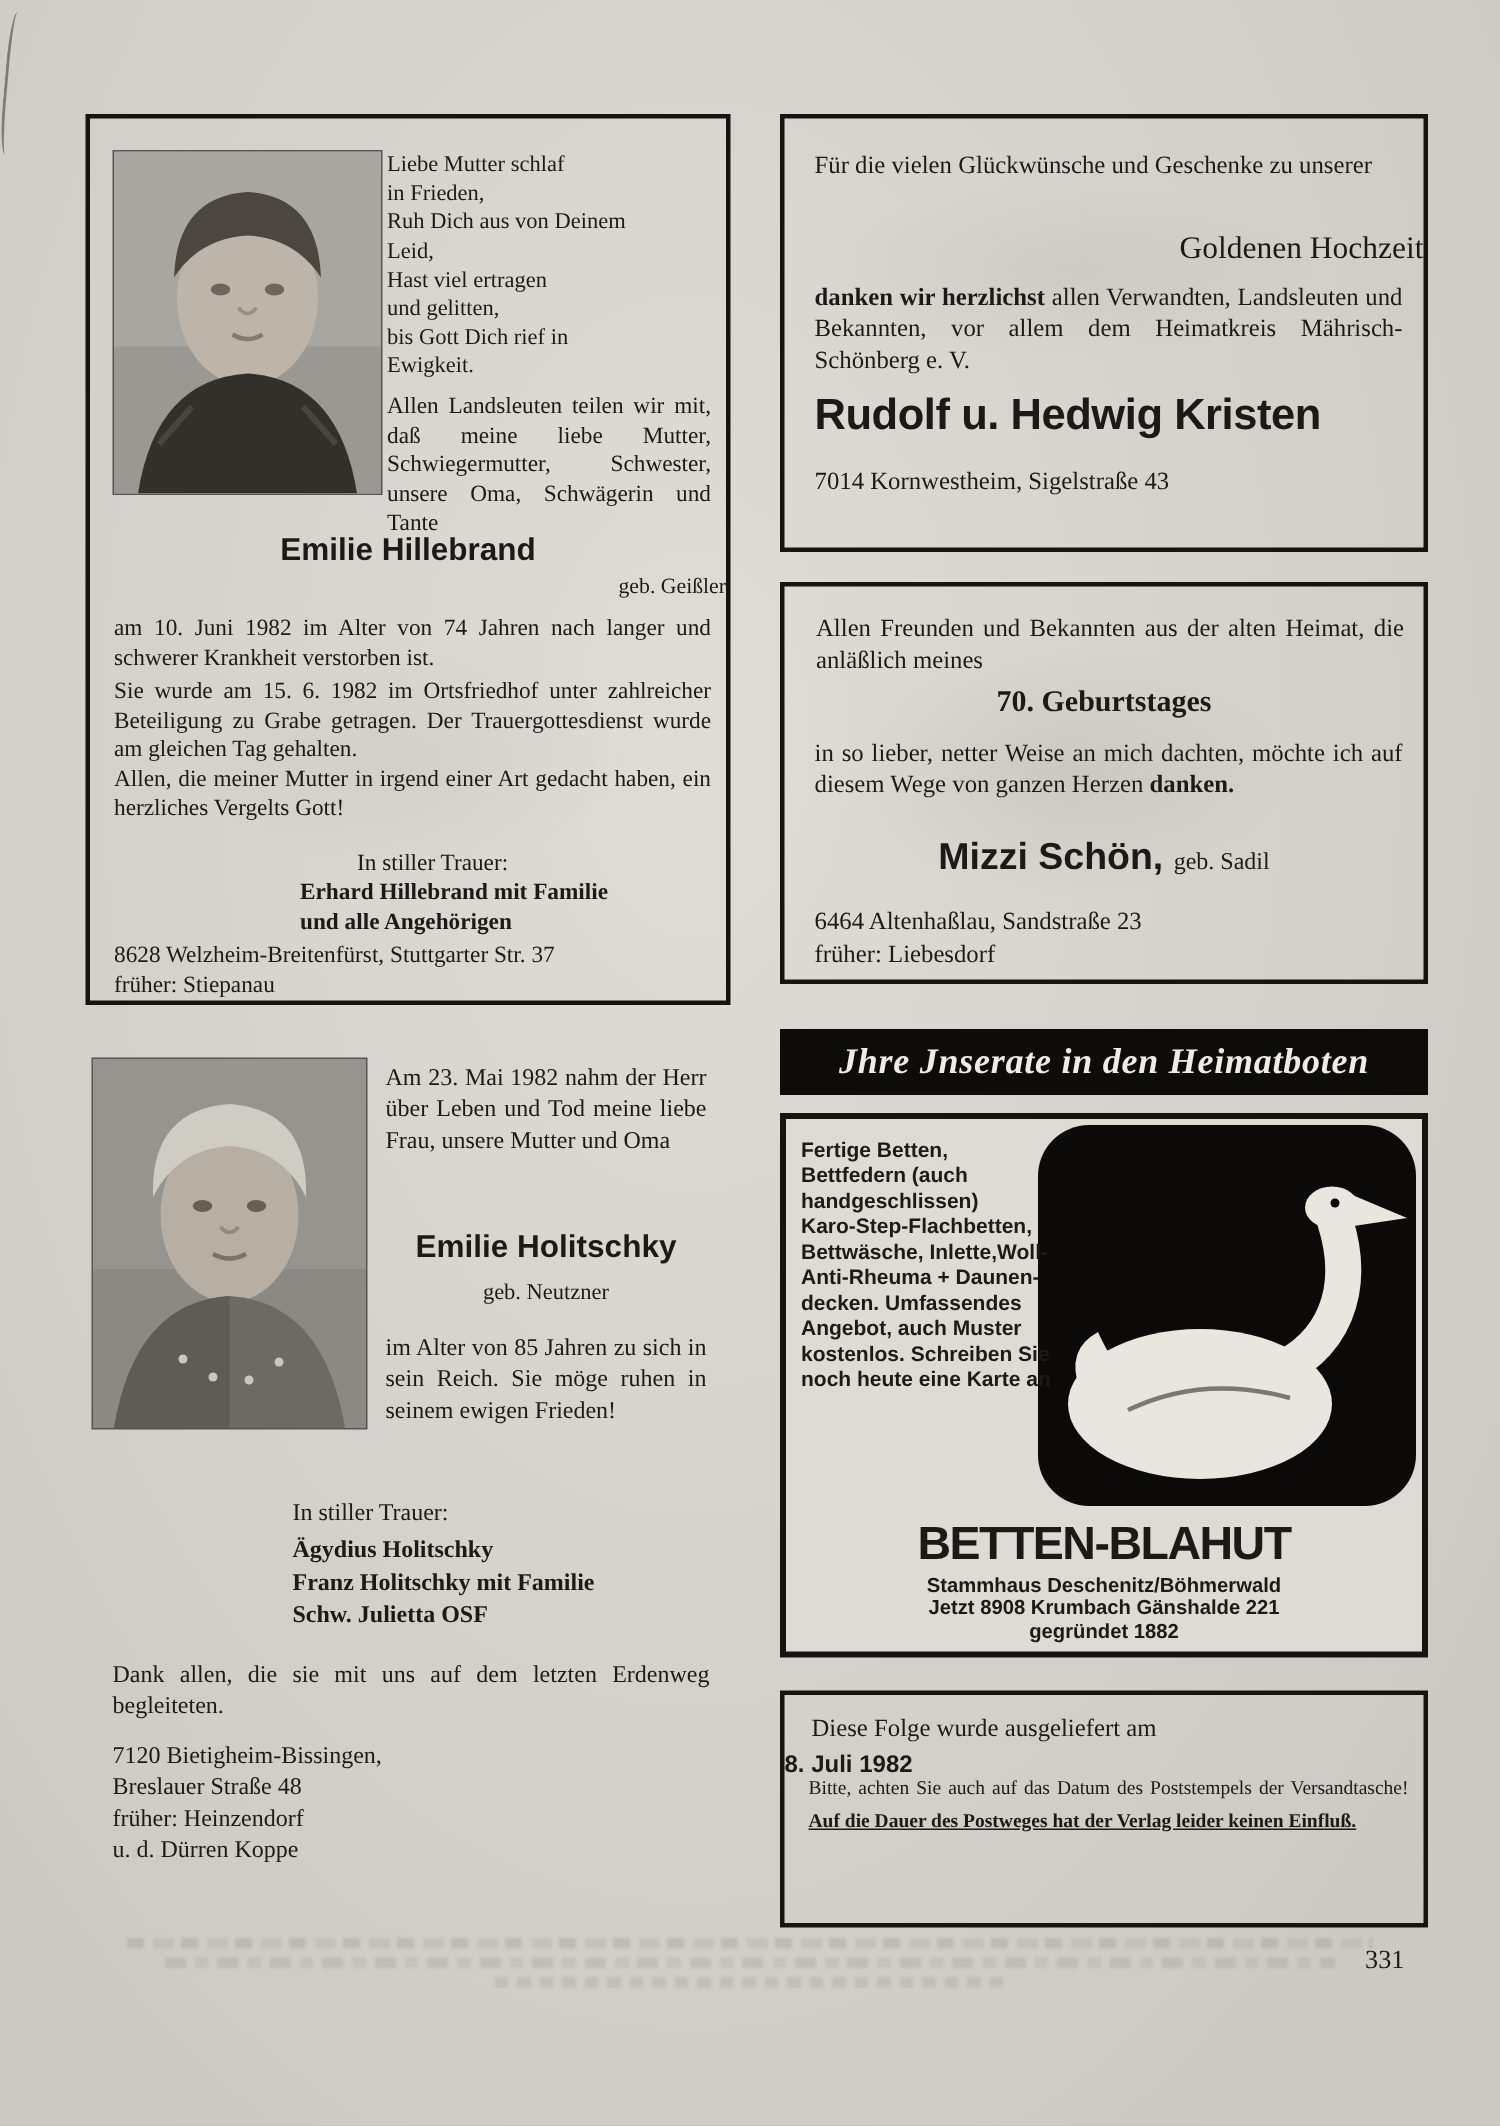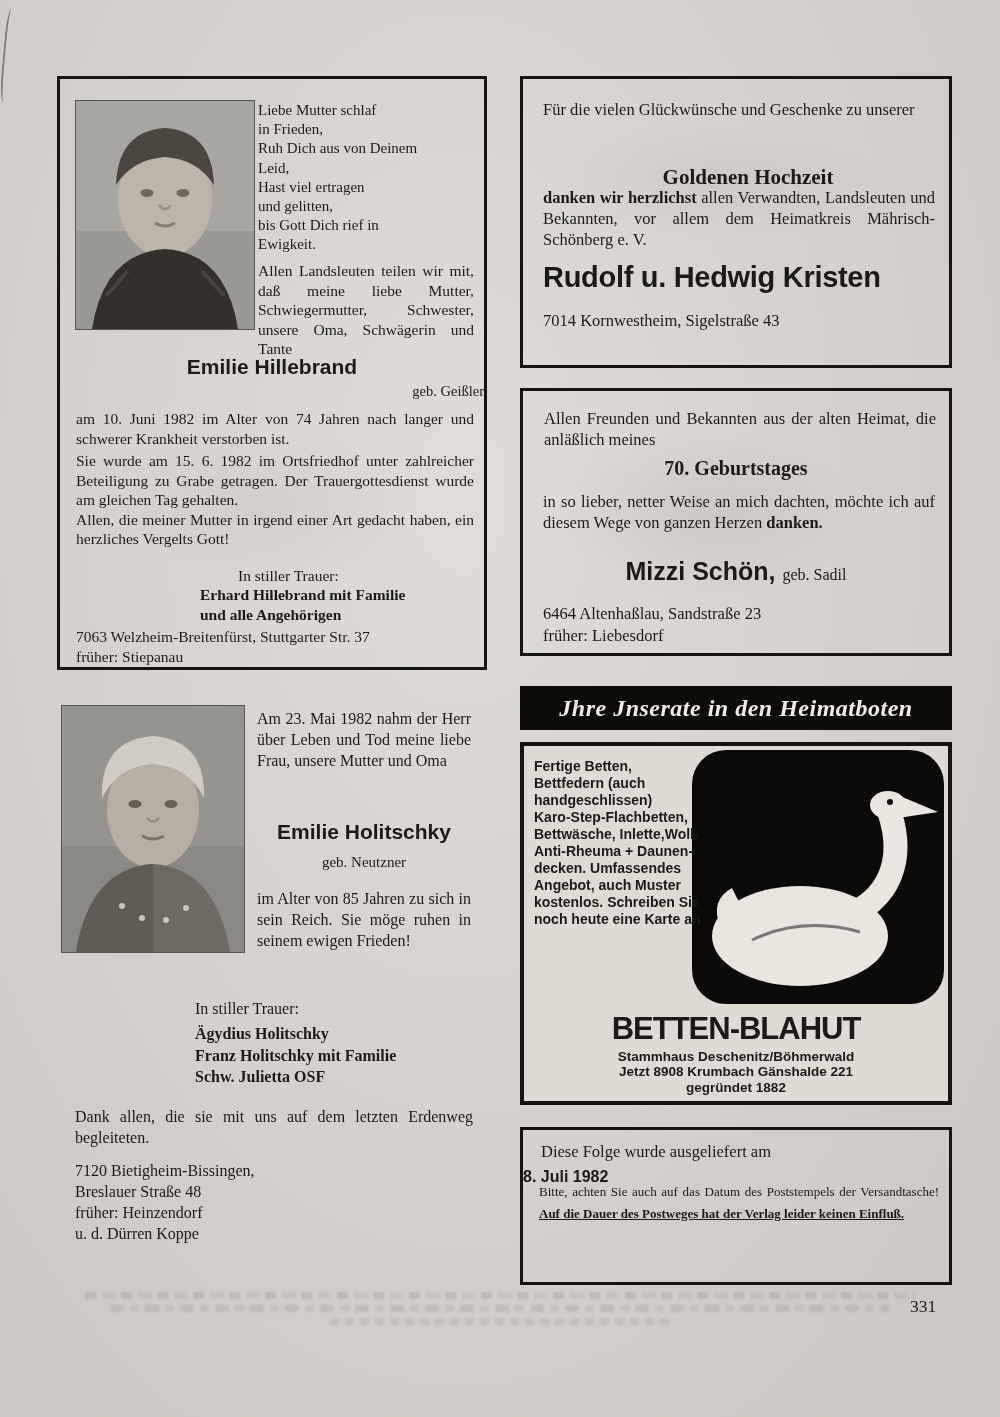--- a/index.html
+++ b/index.html
@@ -40,21 +40,21 @@
   #obit2 .death{position:absolute;left:200px;top:196px;width:214px;font-size:16px;line-height:21px;margin:0;}
   #obit2 .mourn{position:absolute;left:138px;top:308px;font-size:16px;}
   #obit2 .mourn-label{margin-bottom:5px;}
   #obit2 .mourn-names{font-weight:bold;line-height:21.5px;}
   #obit2 .thanks{position:absolute;left:18px;top:414px;width:398px;font-size:16px;line-height:21px;margin:0;}
   #obit2 .addr{position:absolute;left:18px;top:468px;font-size:16px;line-height:21px;}
 
   
   #gw{left:520px;top:76px;width:432px;height:292px;}
   #gw .intro{position:absolute;left:20px;top:20px;width:392px;font-size:16.5px;line-height:21px;margin:0;}
-  #gw .title{position:absolute;left:0;top:74px;width:100%;text-align:center;font-weight:bold;font-size:21px;margin:12px;}
+  #gw .title{position:absolute;left:0;top:74px;width:100%;text-align:right;font-weight:normal;font-size:21px;margin:0;}
   #gw .thanks{position:absolute;left:20px;top:108px;width:392px;font-size:16.5px;line-height:21px;margin:0;}
   #gw .names{position:absolute;left:20px;top:182px;width:392px;font-weight:bold;font-size:29px;letter-spacing:-.3px;margin:0;}
   #gw .addr{position:absolute;left:20px;top:232px;font-size:16.5px;}
 
   
   #bd{left:520px;top:388px;width:432px;height:268px;}
   #bd .intro{position:absolute;left:20px;top:16px;width:392px;font-size:16.5px;line-height:21px;margin:1px;}
   #bd .title{position:absolute;left:0;top:66px;width:100%;text-align:center;font-weight:bold;font-size:20px;margin:0;}
   #bd .thanks{position:absolute;left:20px;top:100px;width:392px;font-size:16.5px;line-height:21px;margin:0;}
   #bd .nameline{position:absolute;left:0;top:166px;width:100%;text-align:center;}
@@ -139,21 +139,21 @@
     <h2 class="name sans">Emilie Hillebrand</h2>
     <div class="nee">geb. Geißler</div>
     <p class="death jst">am 10. Juni 1982 im Alter von 74 Jahren nach langer und schwerer Krankheit verstorben ist.</p>
     <p class="burial jst pre">Sie wurde am 15. 6. 1982 im Ortsfriedhof unter zahlreicher Beteiligung zu Grabe getragen. Der Trauergottesdienst wurde am gleichen Tag gehalten.
 Allen, die meiner Mutter in irgend einer Art gedacht haben, ein herzliches Vergelts Gott!</p>
     <div class="mourn">
       <div class="mourn-label">In stiller Trauer:</div>
       <div class="mourn-names pre">Erhard Hillebrand mit Familie
 und alle Angehörigen</div>
     </div>
-    <div class="addr pre">7063 Welzheim-Breitenfürst, Stuttgarter Str. 37
+    <div class="addr pre">8628 Welzheim-Breitenfürst, Stuttgarter Str. 37
 früher: Stiepanau</div>
   </section>
 
   <section id="obit2">
     <div class="photo">
       <svg viewBox="0 0 182 246" width="100%" height="100%" preserveAspectRatio="none">
         <rect width="182" height="246" fill="#8b8983"></rect>
         <rect width="182" height="140" fill="#96948e"></rect>
         <ellipse cx="91" cy="104" rx="46" ry="58" fill="#b7afa3"></ellipse>
         <path d="M40,92 Q38,34 91,30 Q144,34 142,92 Q126,60 91,58 Q56,60 40,92 Z" fill="#cfccc4"></path>

